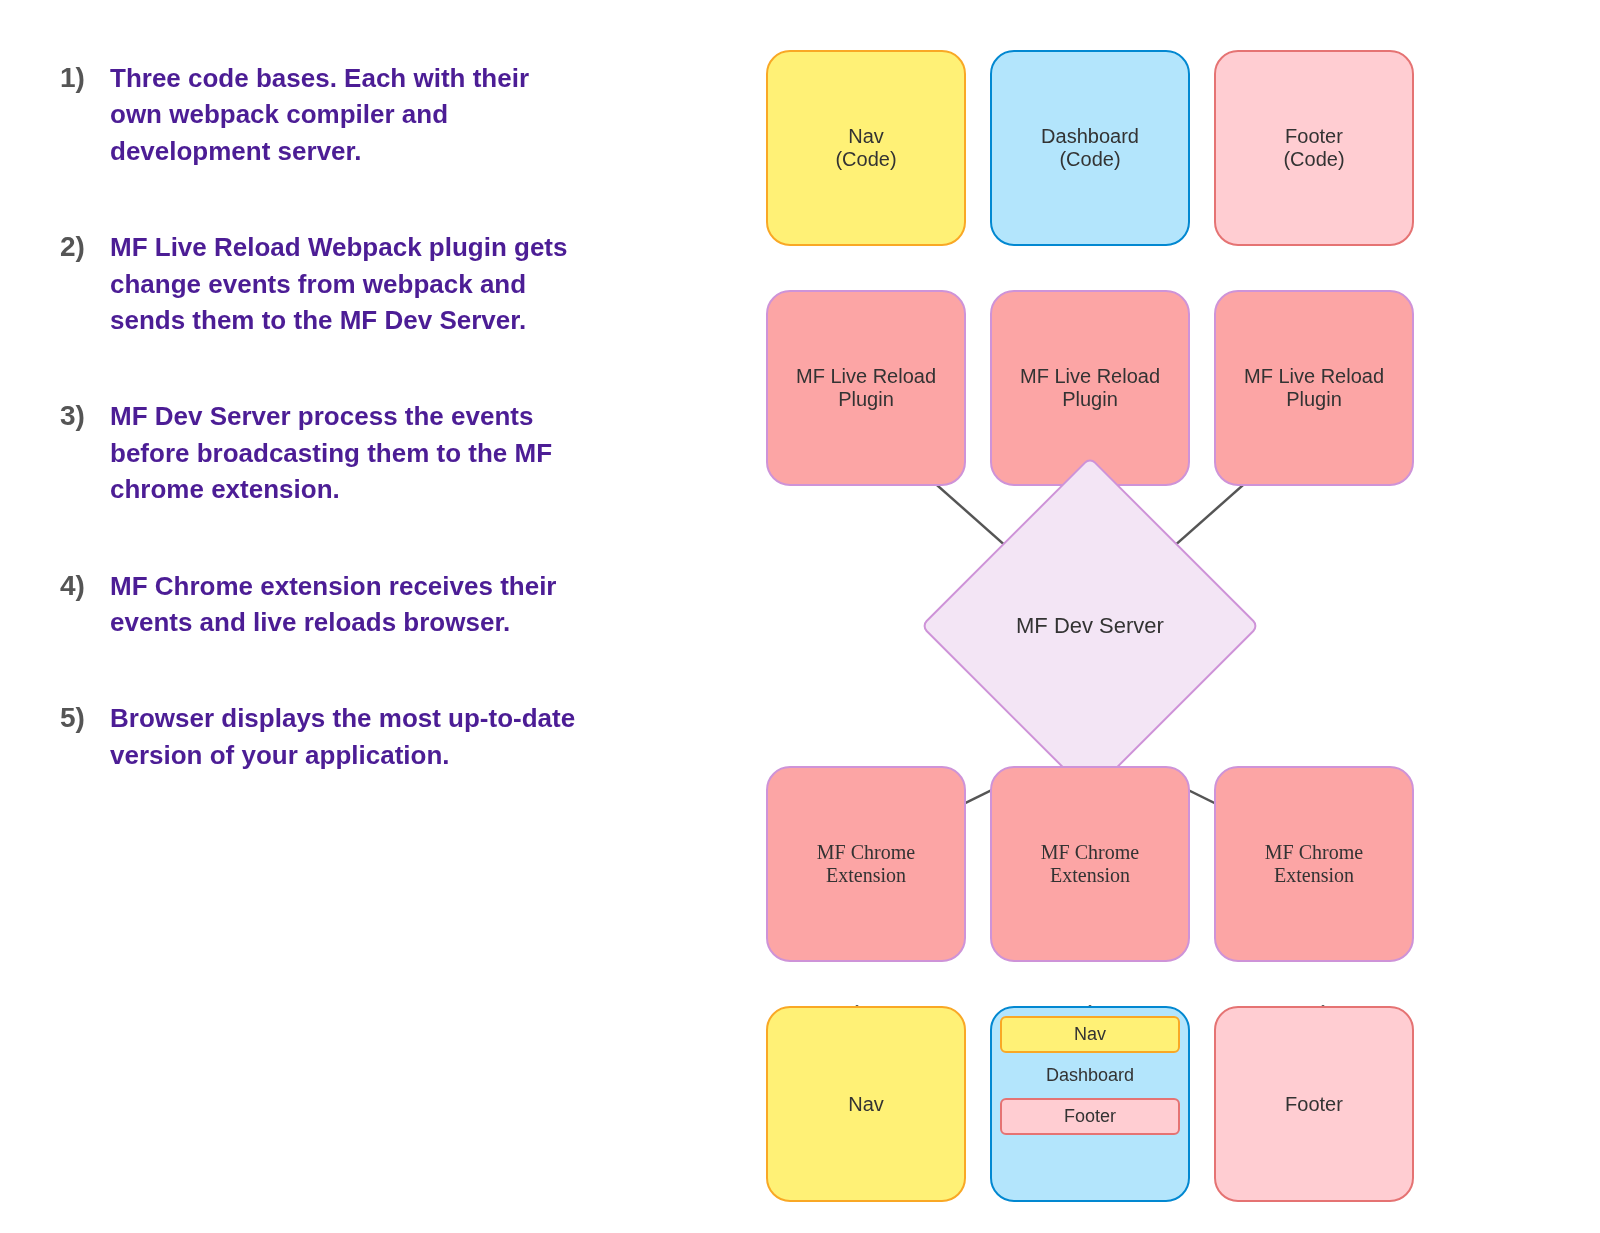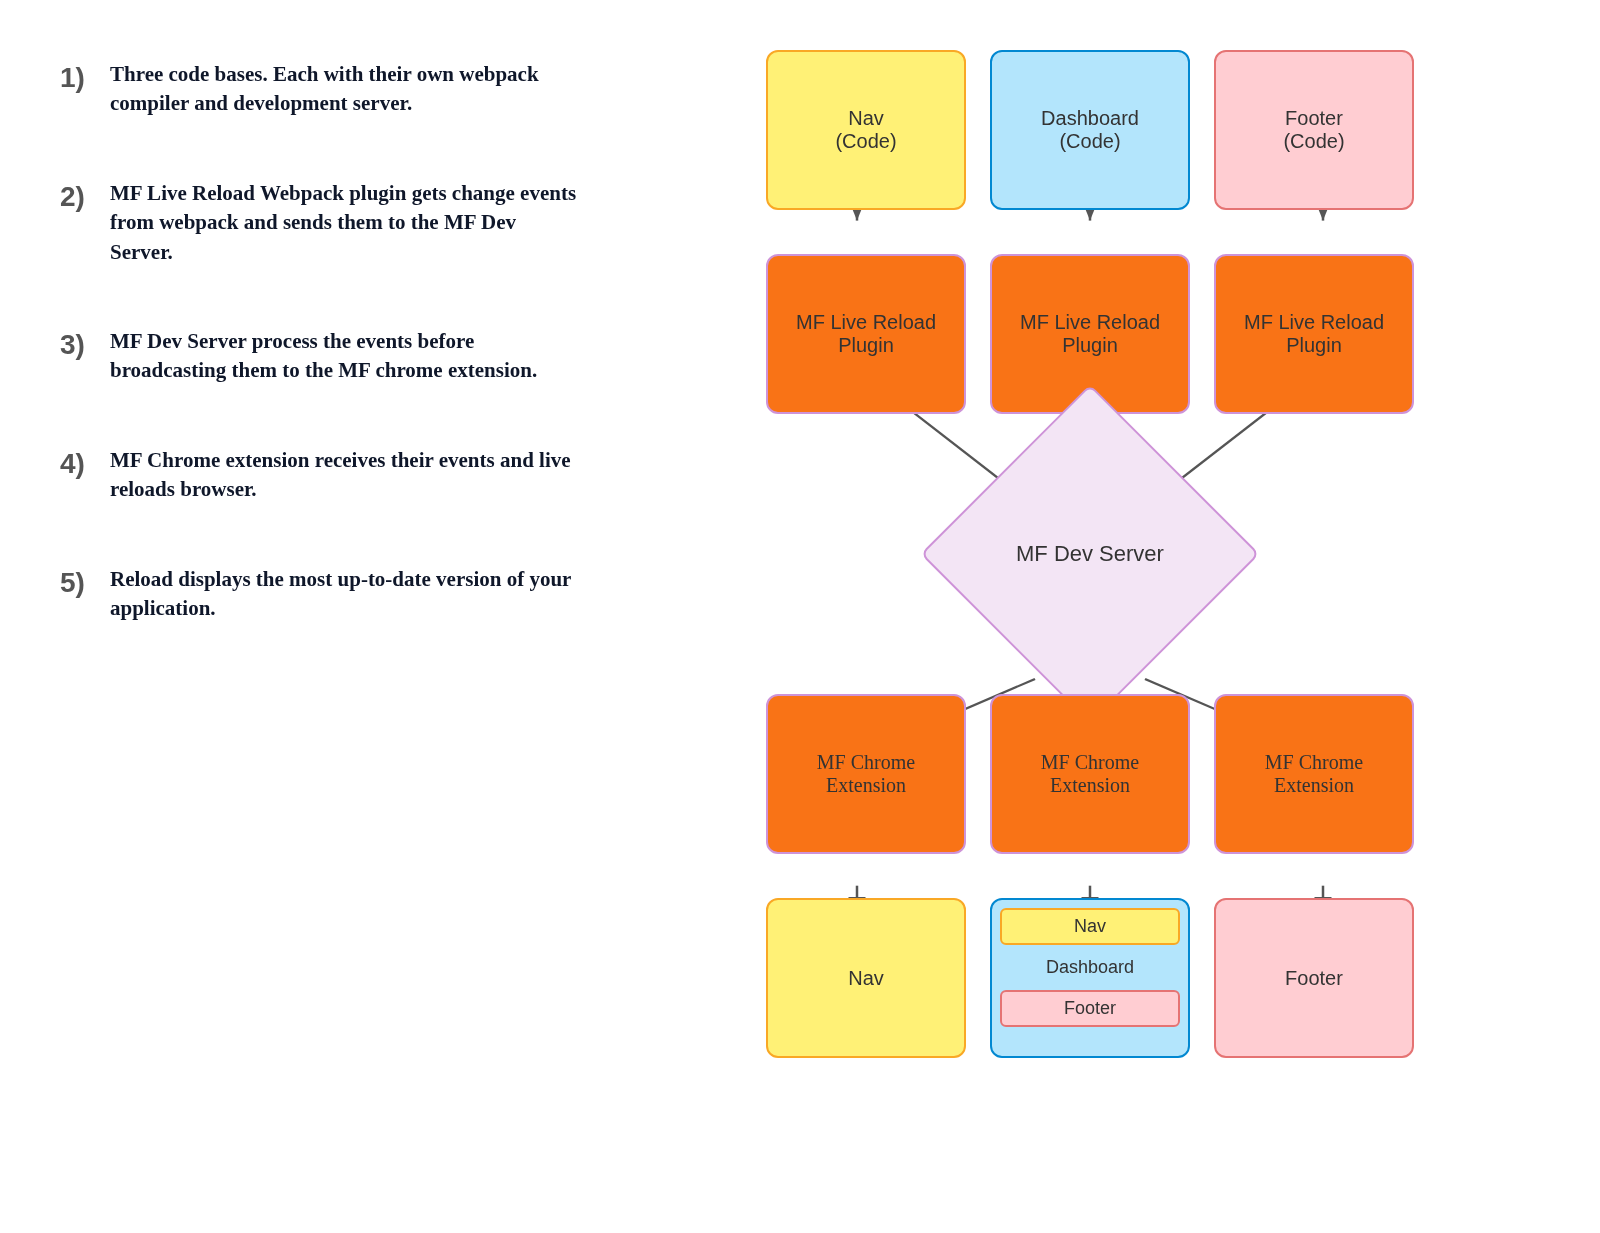--- a/index.html
+++ b/index.html
@@ -27,25 +27,24 @@
 
     .step-number {
       font-size: 28px;
       font-weight: bold;
       color: #555;
       min-width: 50px;
       padding-top: 2px;
     }
 
     .step-text {
-      font-size: 21px;
+      font-size: 26px;
       font-weight: bold;
-      color: #0f172a;
+      color: #4c1d95;
       line-height: 1.4;
-      font-family: Liberation Serif, serif;
     }
 
     .right-panel {
       flex: 1;
       display: flex;
       flex-direction: column;
       align-items: center;
       padding-left: 60px;
       padding-top: 10px;
       position: relative;
@@ -55,22 +54,22 @@
     .row {
       display: flex;
       justify-content: center;
       gap: 24px;
       position: relative;
     }
 
     
     .box {
       width: 200px;
-      height: 160px;
-      border-radius: 12px;
+      height: 196px;
+      border-radius: 24px;
       display: flex;
       align-items: center;
       justify-content: center;
       text-align: center;
       font-size: 20px;
       font-weight: 500;
       color: #333;
       border: 2px solid transparent;
       position: relative;
     }
@@ -84,21 +83,21 @@
       background: #b3e5fc;
       border-color: #0288d1;
     }
 
     .box-pink {
       background: #ffcdd2;
       border-color: #e57373;
     }
 
     .box-lavender {
-      background: #f97316;
+      background: #fca5a5;
       border-color: #ce93d8;
     }
 
     
     .diamond-container {
       display: flex;
       justify-content: center;
       align-items: center;
       height: 200px;
       position: relative;
@@ -203,21 +202,21 @@
   <div class="step">
     <span class="step-number">3)</span>
     <span class="step-text">MF Dev Server process the events before broadcasting them to the MF chrome extension.</span>
   </div>
   <div class="step">
     <span class="step-number">4)</span>
     <span class="step-text">MF Chrome extension receives their events and live reloads browser.</span>
   </div>
   <div class="step">
     <span class="step-number">5)</span>
-    <span class="step-text">Reload displays the most up-to-date version of your application.</span>
+    <span class="step-text">Browser displays the most up-to-date version of your application.</span>
   </div>
 </div>
 
 <div class="right-panel">
   <div class="diagram-wrapper">
 
     <svg class="arrows-svg" viewBox="0 0 700 1170" preserveAspectRatio="none">
       <defs>
         <marker id="arrowhead" markerWidth="10" markerHeight="7" refX="10" refY="3.5" orient="auto">
           <polygon points="0 0, 10 3.5, 0 7" fill="#555"></polygon>

